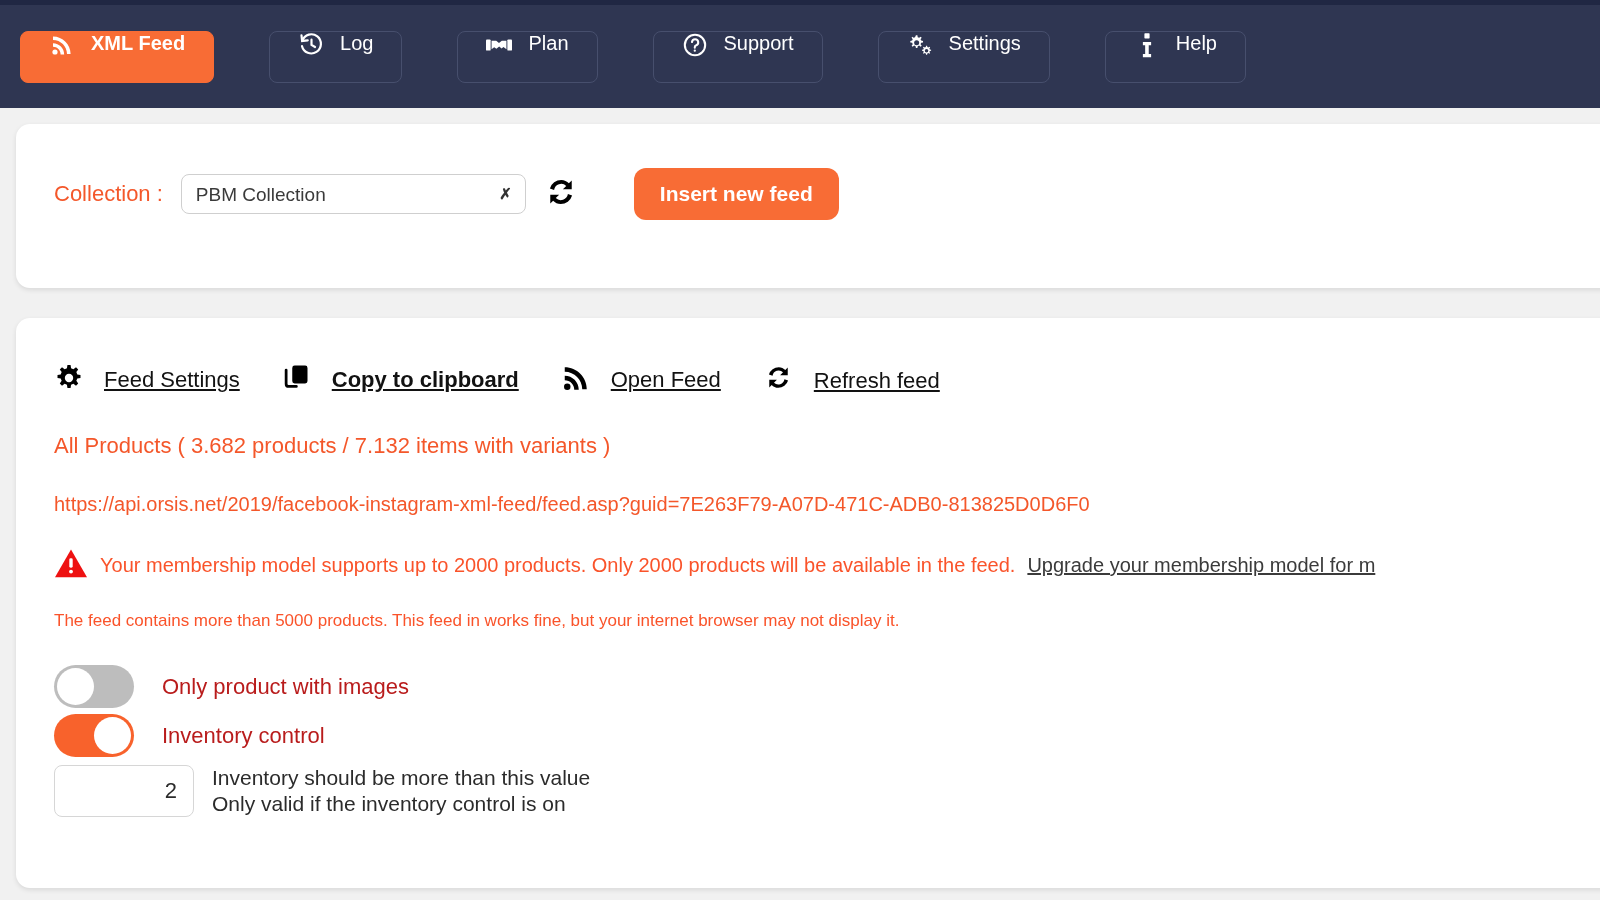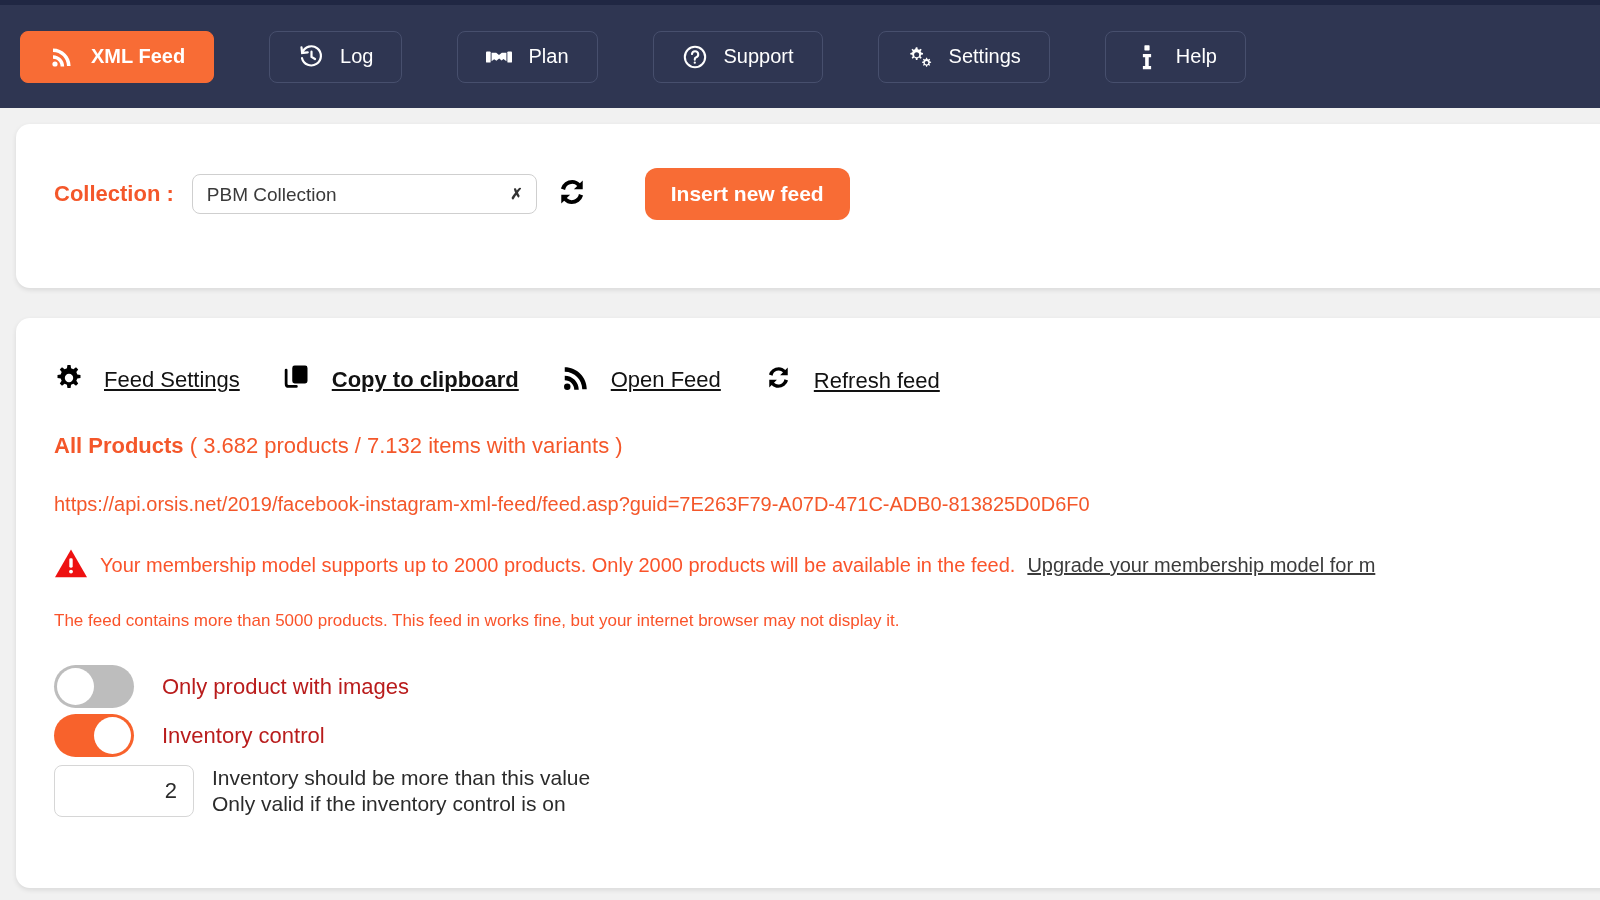--- a/index.html
+++ b/index.html
@@ -20,21 +20,21 @@
   .navbar {
     background: #2f3652;
     height: 103px;
     display: flex;
     align-items: center;
     padding: 0 0 0 20px;
     gap: 55px;
   }
   .navbtn {
     display: flex;
-    align-items: center;
+    align-items: flex-start;
     gap: 16px;
     height: 52px;
     padding: 0 28px;
     border-radius: 8px;
     border: 1px solid #474f6d;
     color: #ffffff;
     font-size: 20px;
     cursor: pointer;
     white-space: nowrap;
   }
@@ -65,21 +65,21 @@
 
   
   .collection-row {
     display: flex;
     align-items: center;
     gap: 0;
   }
   .collection-label {
     color: #f4572a;
     font-size: 22px;
-    font-weight: bold;
+    font-weight: normal;
     margin-right: 18px;
   }
   .sel-wrap { position: relative; }
   select.collection-select {
     appearance: none;
     -webkit-appearance: none;
     width: 345px;
     height: 40px;
     border: 1px solid #cfcfcf;
     border-radius: 8px;
@@ -141,21 +141,21 @@
   }
   .tool.bold .tlabel { font-weight: bold; }
   .tool .tico { display: flex; align-items: center; justify-content: center; }
 
   
   .allproducts {
     font-size: 22px;
     color: #f4572a;
     margin-bottom: 34px;
   }
-  .allproducts b { font-weight: bold; }
+  .allproducts b { font-weight: normal; }
   .feedurl {
     font-size: 20px;
     color: #f4572a;
     margin-bottom: 32px;
     white-space: nowrap;
   }
   .warn-row {
     display: flex;
     align-items: center;
     gap: 12px;

